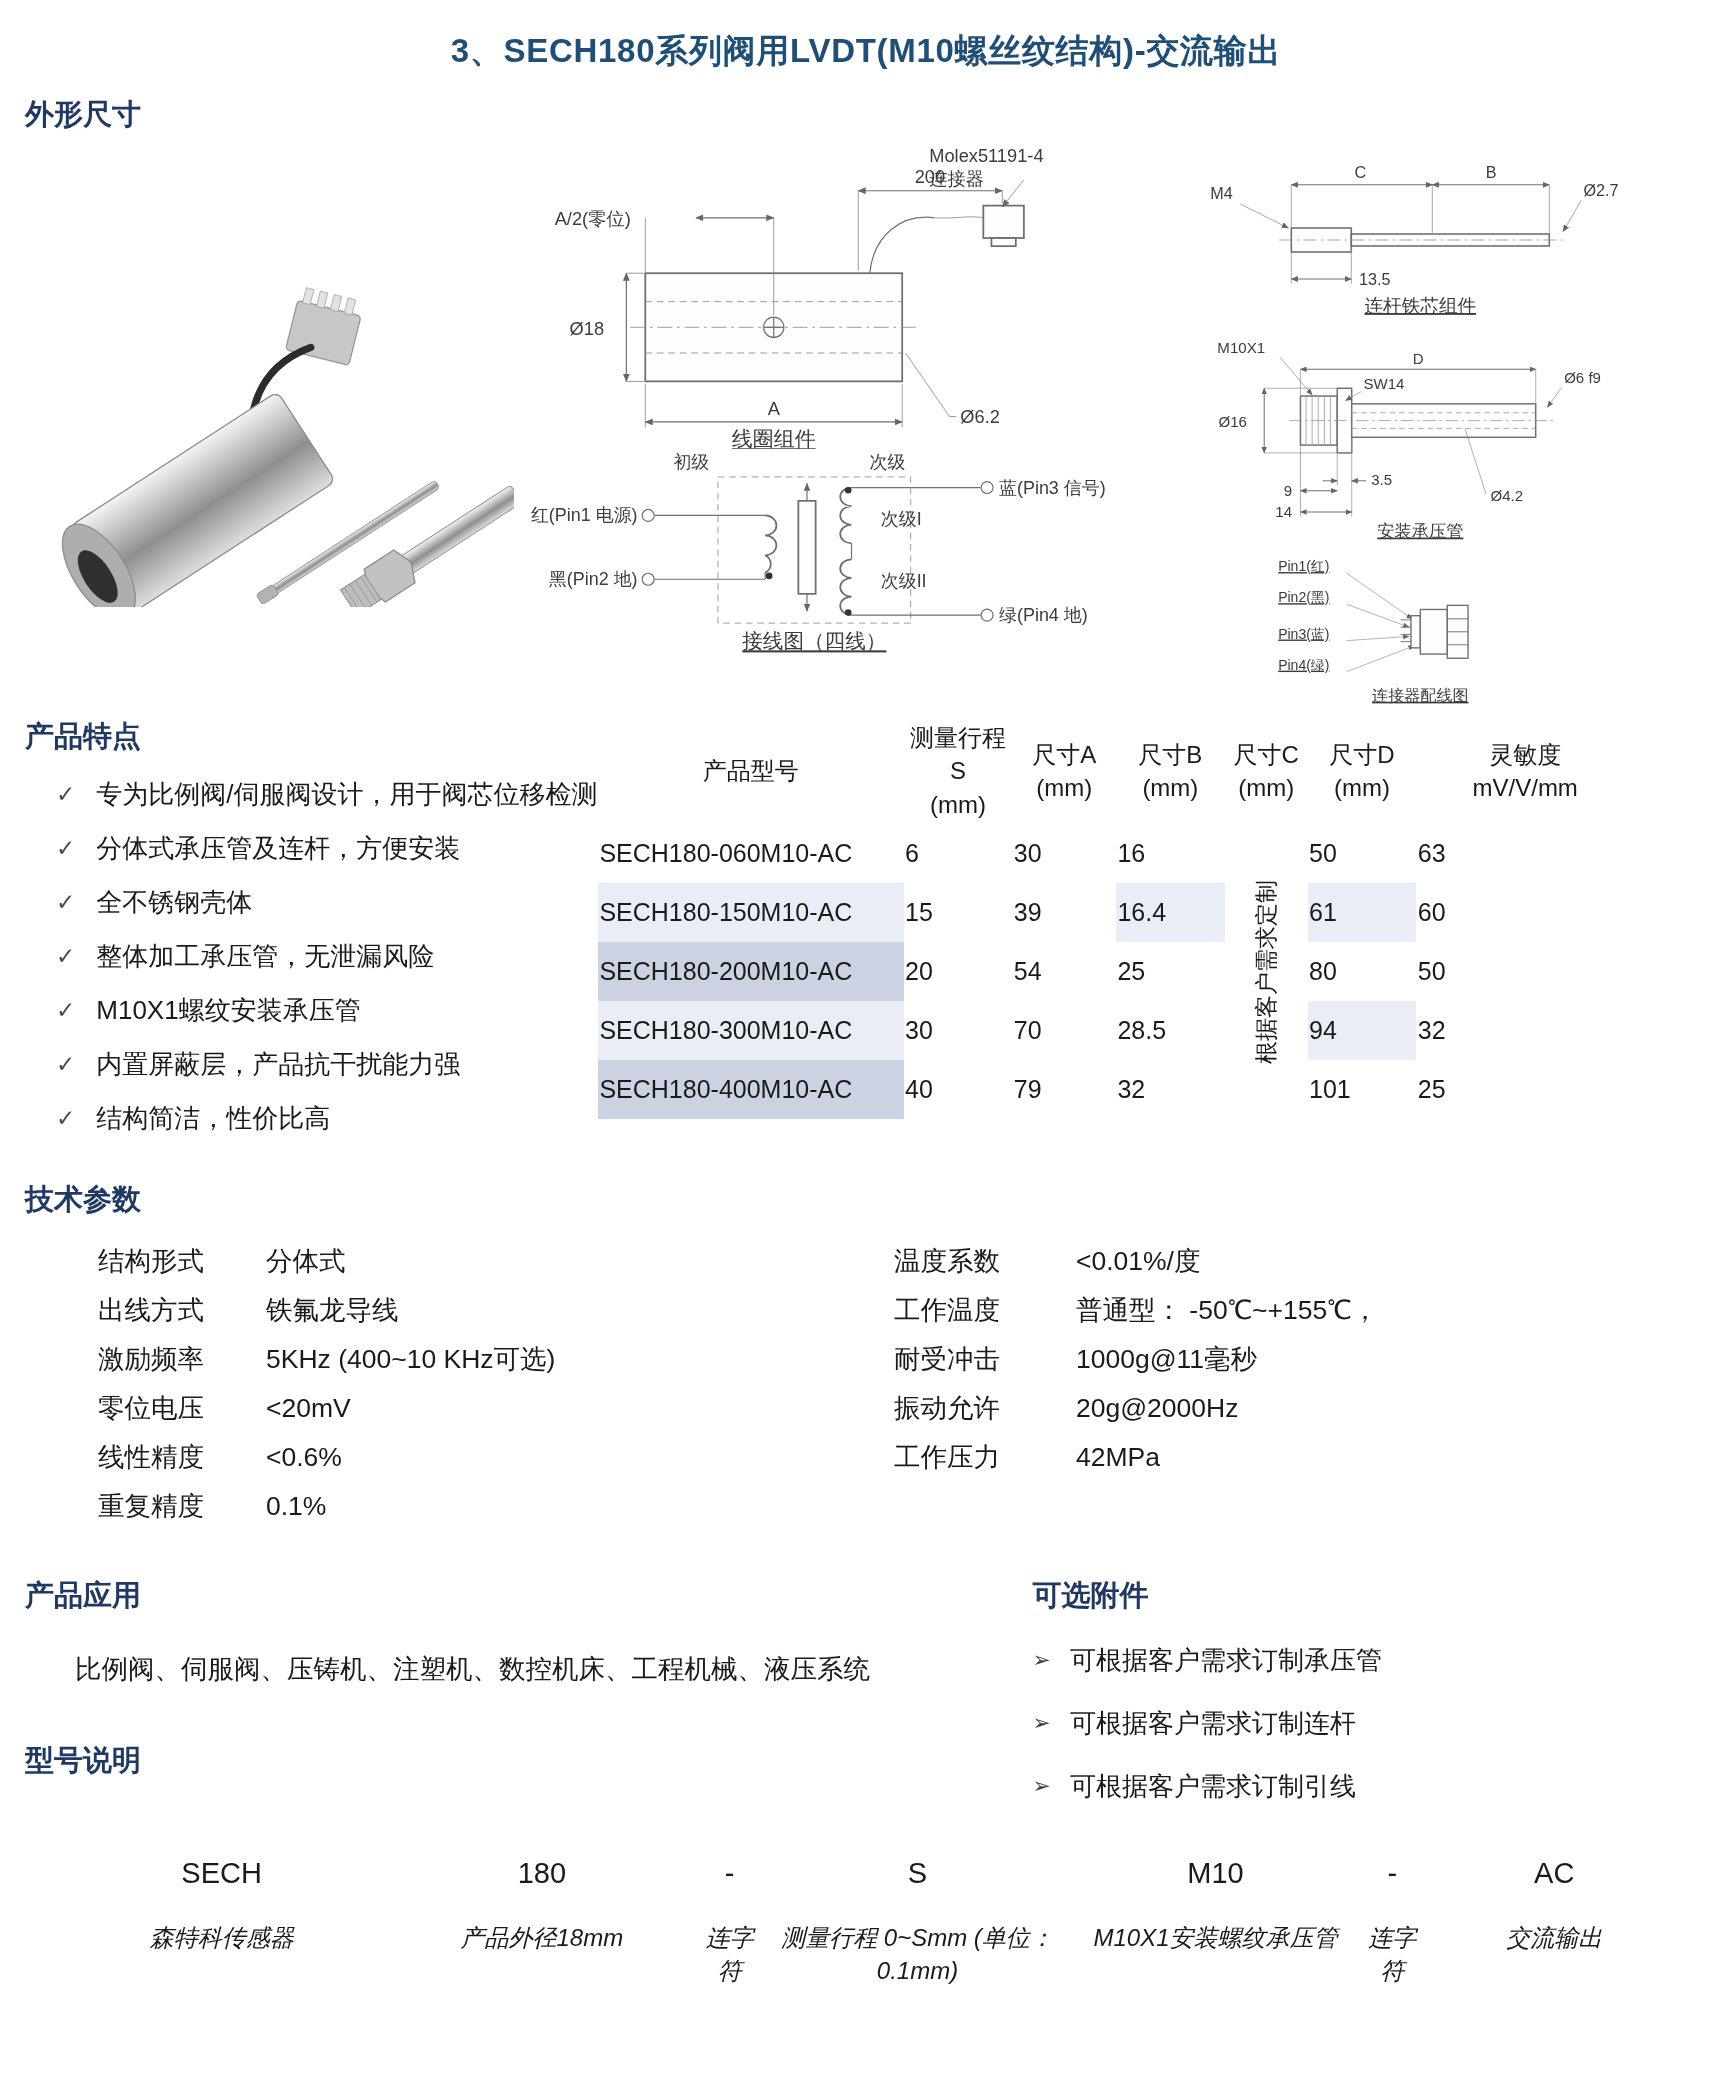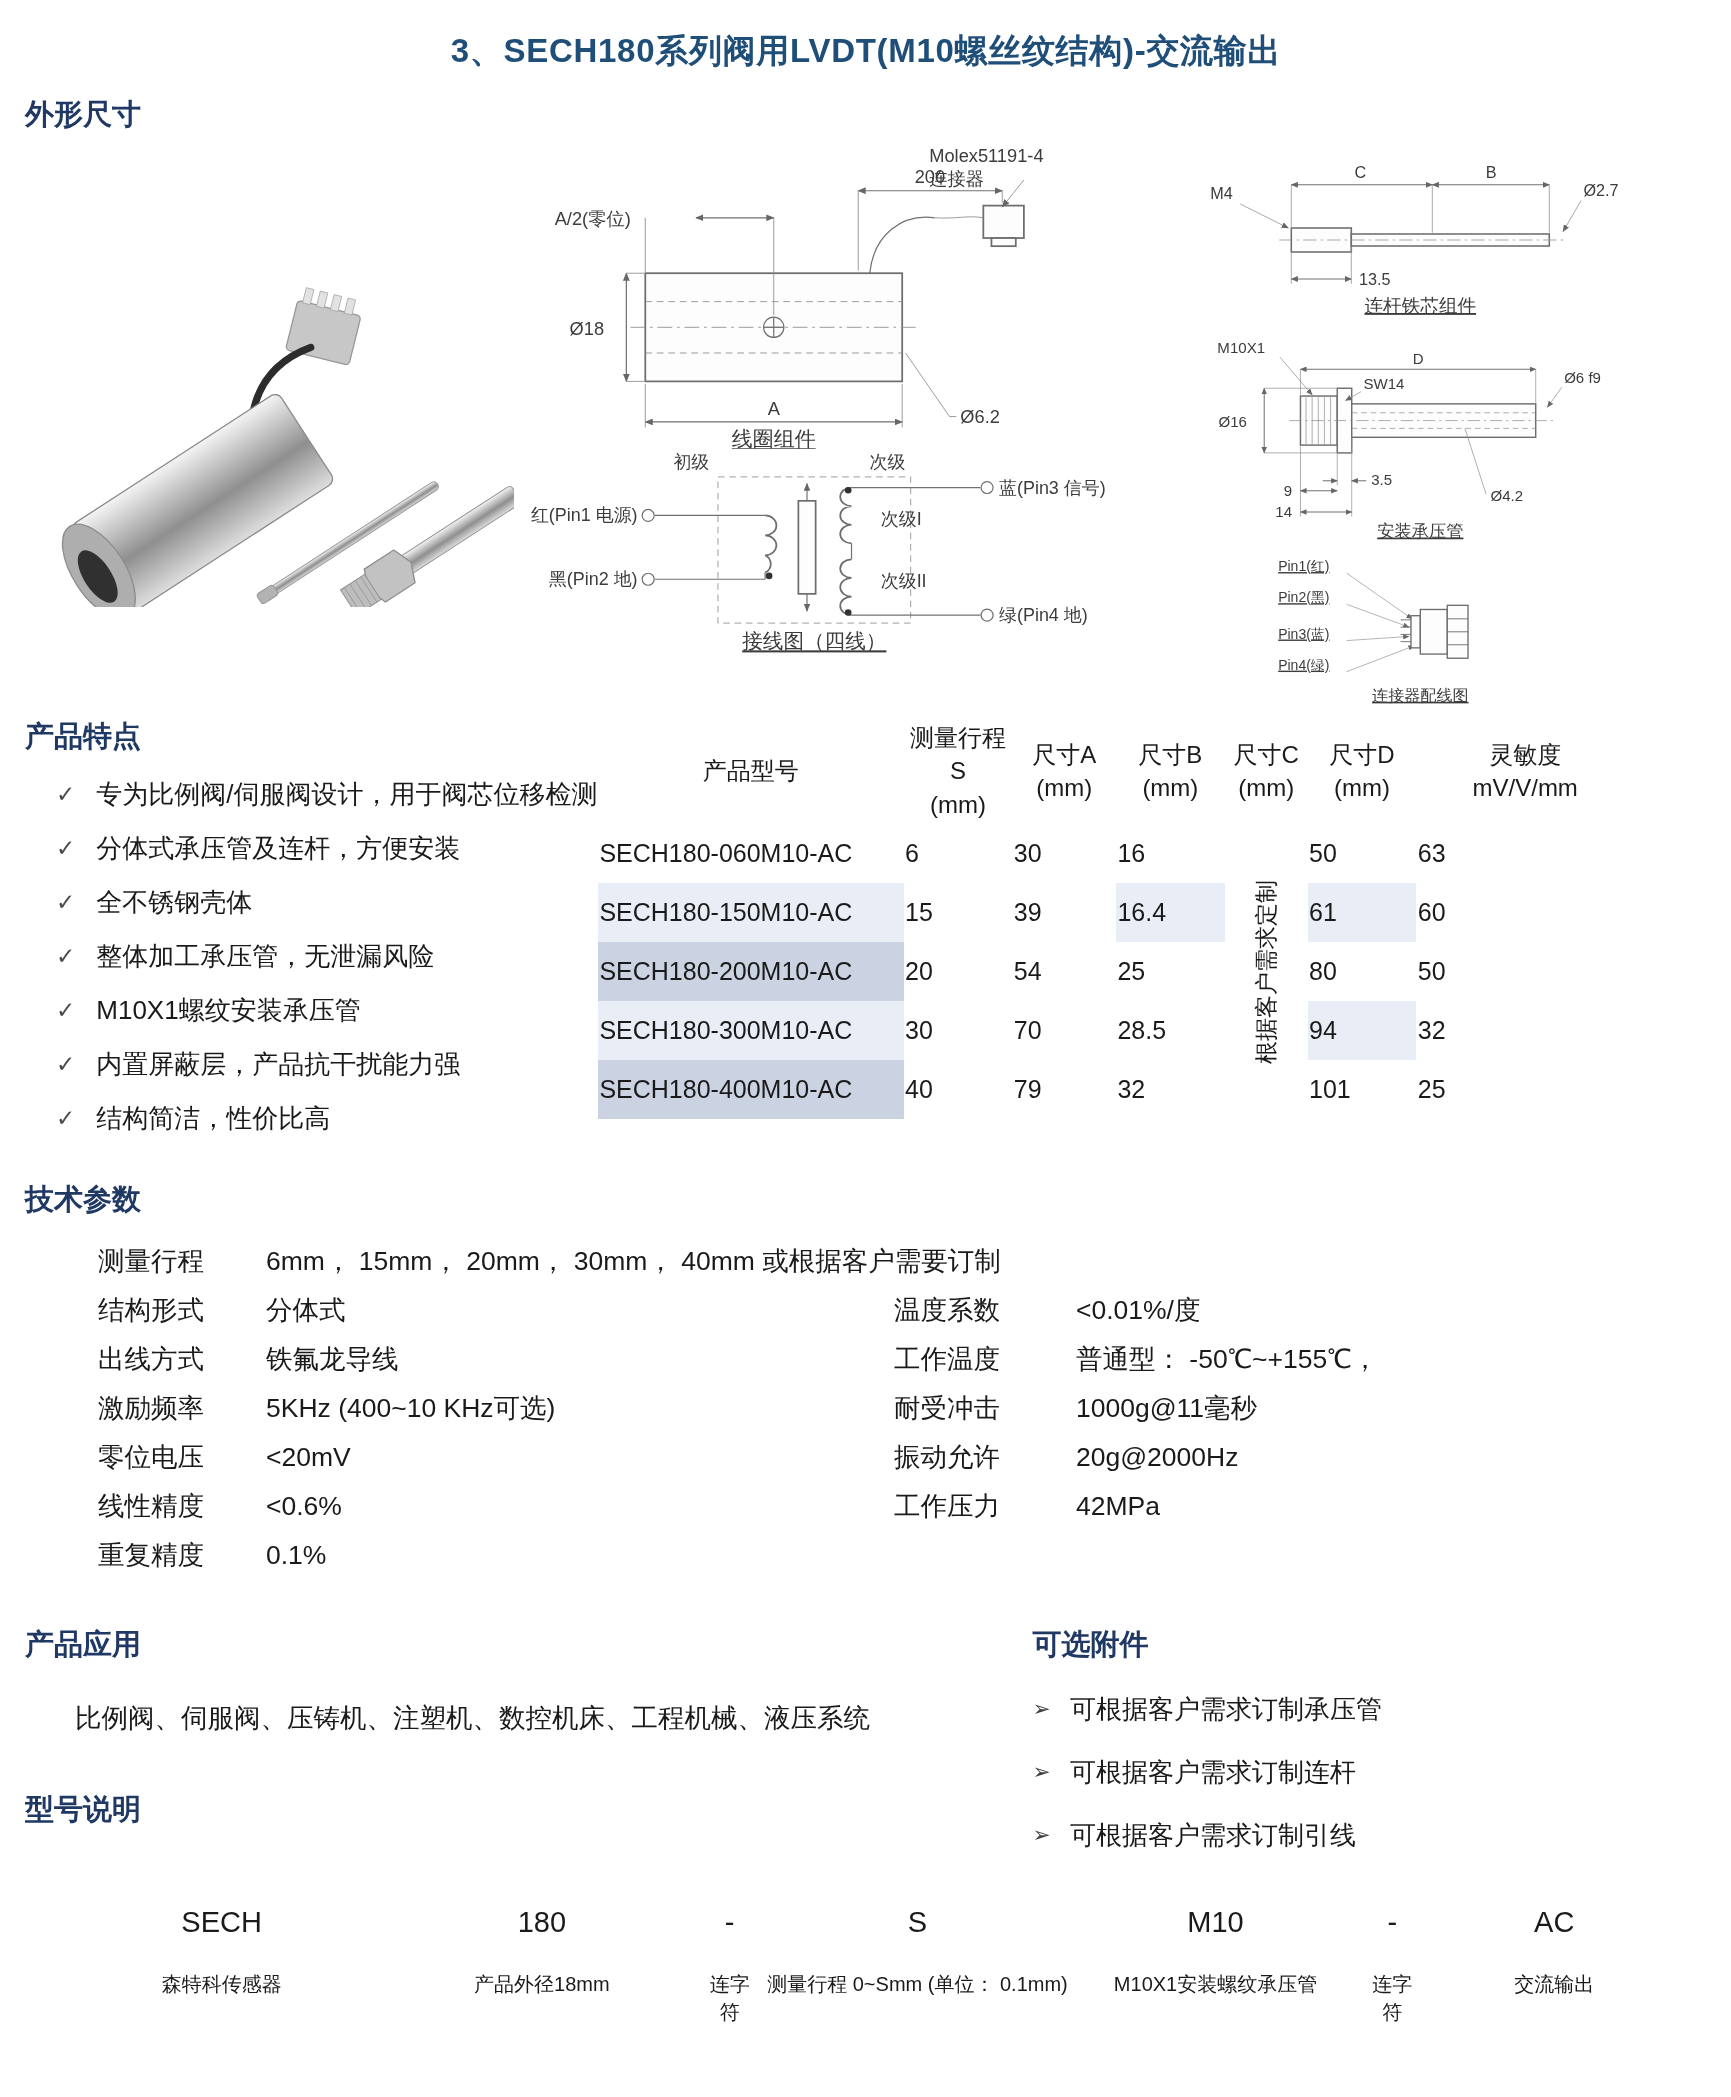--- a/index.html
+++ b/index.html
@@ -54,21 +54,21 @@
   .bottom-row{display:grid;grid-template-columns:1.5fr 1fr;margin:38px 28px 0 25px;}
   .apps{font-size:26.5px;line-height:1.7;margin:31px 0 0 50px;width:810px;}
   #h-model{margin-top:49px;}
   ul.acc{list-style:none;margin:28px 0 0 0;padding:0;}
   ul.acc li{display:flex;align-items:flex-start;font-size:26px;min-height:63px;line-height:1.3;}
   .arrow{margin-right:19.6px;font-size:21.6px;color:#3f3f3f;padding-top:2.8px;flex:none;}
   
   table.modeltable{width:1627px;margin:17px 0 0 56px;border-collapse:collapse;table-layout:fixed;}
   table.modeltable td{text-align:center;}
   tr.codes td{font-size:29px;padding:7px 0 31px 0;vertical-align:bottom;}
-  tr.descs td{font-size:20px;line-height:1.4;vertical-align:top;padding:0 4.2px;}
+  tr.descs td{font-size:24px;line-height:1.4;vertical-align:top;padding:0 4.2px;font-style:italic;}
 </style>
 </head>
 <body>
 
 
 
 <svg width="0" height="0" aria-hidden="true">
     <defs>
   <marker id="ah" markerWidth="13" markerHeight="10" refX="11" refY="5" orient="auto-start-reverse" markerUnits="userSpaceOnUse">
     <path d="M0,0 L12,5 L0,10 z" fill="#666"></path>
@@ -385,24 +385,20 @@
             <td>101</td>
             <td>25</td>
           </tr>
         </tbody>
       </table>
     </div>
   </div>
 
   <h2 class="sec" id="h-tech">技术参数</h2>
   <div class="params">
-    <div class="prow full">
-      <span>测量行程</span>
-        <span>6mm， 15mm， 20mm， 30mm， 40mm 或根据客户需要订制</span>
-    </div>
     <div class="prow">
       <span>结构形式</span>
         <span>分体式</span>
       <span>温度系数</span>
         <span>&lt;0.01%/度</span>
     </div>
     <div class="prow">
       <span>出线方式</span>
         <span>铁氟龙导线</span>
       <span>工作温度</span>

